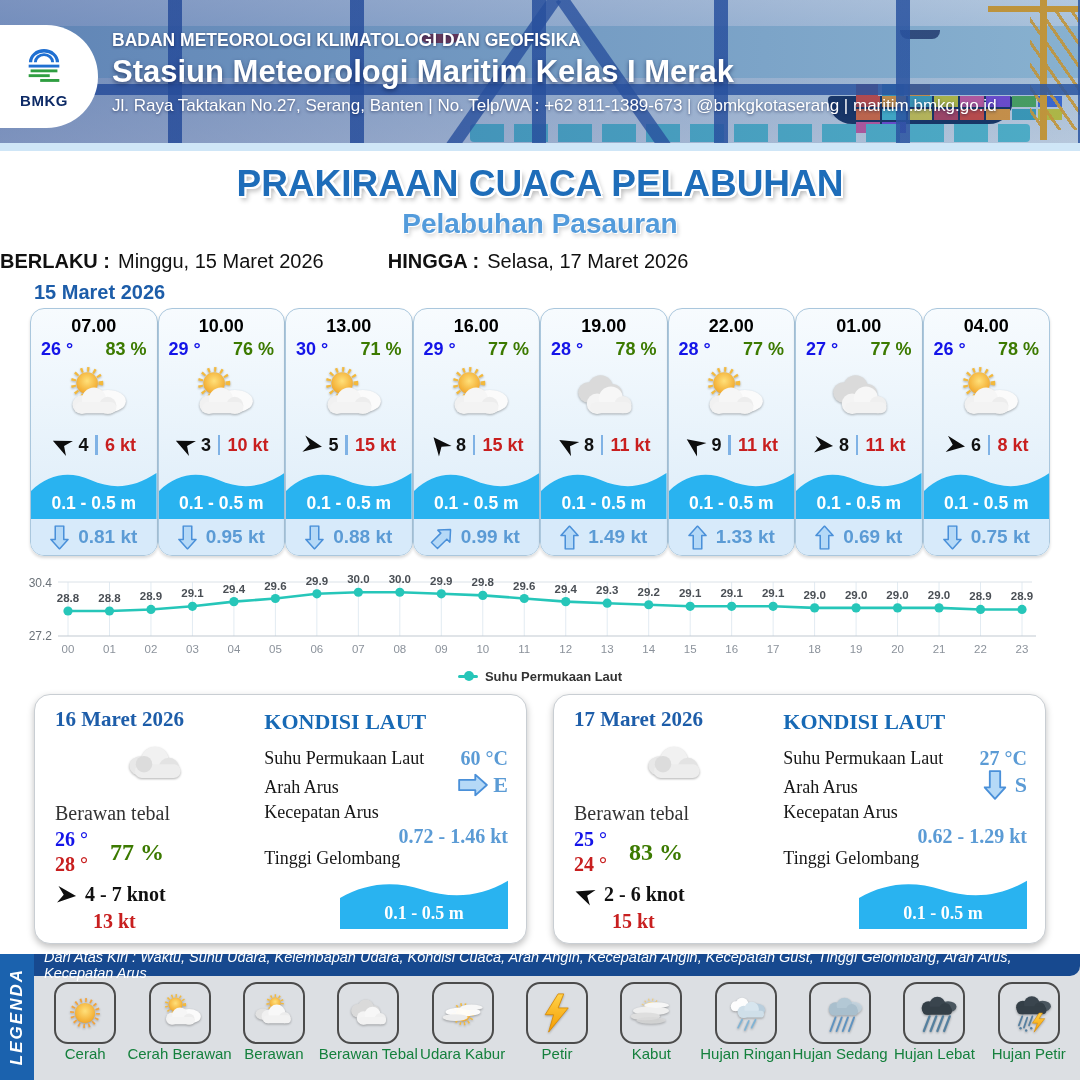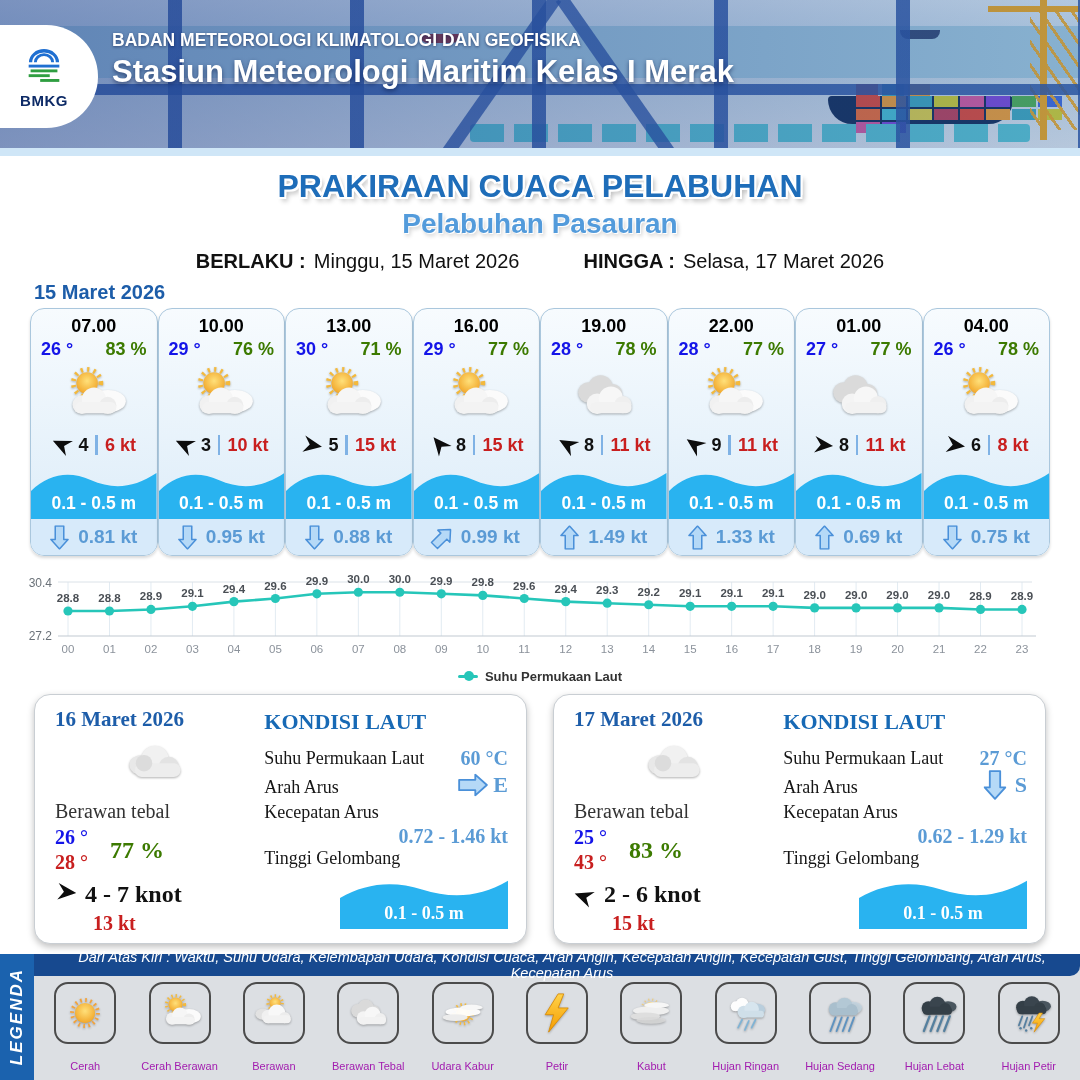--- a/index.html
+++ b/index.html
@@ -39,25 +39,25 @@
       display:flex; flex-direction:column; align-items:center; justify-content:center; z-index:5; padding-right:10px; }
   .logo-capsule .bmkg-name { font-size:15px; font-weight:bold; color:#0d2a66; letter-spacing:.5px; margin-top:1px; }
   .banner-text { position:absolute; left:112px; top:30px; z-index:5; color:#fff; }
   .banner-text .l1 { font-size:17.5px; font-weight:bold; text-shadow:0 1px 3px rgba(10,25,70,.6); }
   .banner-text .l2 { font-size:31px; font-weight:bold; margin-top:3px; text-shadow:0 2px 4px rgba(10,25,70,.6); }
   .banner-text .l3 { font-size:17px; margin-top:6px; text-shadow:0 1px 3px rgba(10,25,70,.6); }
   .banner-strip { height:8px; background:#cfe6f7; }
 
   
   .title-block { text-align:center; padding-top:12px; }
-  .title-main { font-size:32px; font-weight:bold; letter-spacing:0px; color:#1e6db9;
+  .title-main { font-size:37px; font-weight:bold; letter-spacing:0px; color:#1e6db9;
       text-shadow:-2px -2px 0 #fff, 2px -2px 0 #fff, -2px 2px 0 #fff, 2px 2px 0 #fff, 3px 4px 5px rgba(0,0,0,.3); }
   .title-sub { font-size:28px; font-weight:bold; color:#539bdb; margin-top:3px;
       text-shadow:-1px -1px 0 #fff, 1px 1px 0 #fff, 2px 3px 4px rgba(0,0,0,.2); }
-  .validity { display:flex; justify-content:center; gap:64px; margin-top:10px; font-size:20px; color:#111; }
+  .validity { display:flex; gap:64px; margin-top:10px; font-size:20px; color:#111; }
   .validity b { font-weight:bold; }
   .validity span.val { font-weight:normal; margin-left:8px; }
 
   
   .date-label { margin:8px 0 4px 34px; font-size:20px; font-weight:bold; color:#1d5da9; }
   .cards-row { display:flex; gap:0; padding:0 30px; }
   .fcard { flex:1; height:248px; border:1.5px solid #aac7dd; border-radius:14px; overflow:hidden;
       background:linear-gradient(180deg,#f7fbfe 0%, #e3f0fa 70%, #ddeefa 100%); display:flex; flex-direction:column;
       box-shadow:0 2px 3px rgba(0,0,0,.15); }
   .c-time { text-align:center; font-size:18px; font-weight:bold; color:#000; margin-top:7px; }
@@ -89,44 +89,44 @@
       padding:12px 18px 10px 20px; display:flex; gap:10px;font-family:Liberation Serif, serif; }
   .d-left { width:44%; display:flex; flex-direction:column; }
   .d-date { font-size:21px; font-weight:bold; color:#1d5da9; }
   .d-icon { height:74px; display:flex; justify-content:center; align-items:center; }
   .d-icon svg { width:96px; height:66px; }
   .d-cond { font-size:20px; color:#333; margin-top:2px; }
   .d-temps { display:flex; align-items:center; gap:22px; margin-top:2px; }
   .d-temps .mm { display:flex; flex-direction:column; font-size:20px; font-weight:bold; line-height:1.25; }
   .d-tmin { color:#1414e8; } .d-tmax { color:#c81f1f; }
   .d-hum { font-size:24px; font-weight:bold; color:#3c7a00; }
-  .d-wind { display:flex; gap:8px; font-size:24px; font-weight:bold; color:#111; margin-top:6px; }
+  .d-wind { display:flex; align-items:center; gap:8px; font-size:20px; font-weight:bold; color:#111; margin-top:6px; }
   .d-gust { font-size:20px; font-weight:bold; color:#c81f1f; margin:4px 0 0 38px; }
   .d-right { flex:1; display:flex; flex-direction:column; }
   .d-sea-title { font-size:22px; font-weight:bold; color:#1769b5; margin:2px 0 8px 0; }
   .sea-row { display:flex; justify-content:space-between; align-items:center; font-size:18px; color:#161616; margin-top:4px; }
   .sea-val { font-size:20px; font-weight:bold; color:#5b9bd5; }
   .arah-val { display:flex; align-items:center; gap:8px; font-size:22px; font-weight:bold; color:#5b9bd5; margin-top:-4px; }
   .kec-val { text-align:right; font-size:20px; font-weight:bold; color:#5b9bd5; margin-top:2px; }
   .d-wavebox { position:relative; width:168px; height:56px; align-self:flex-end; margin-top:4px; }
   .d-wavebox svg { position:absolute; inset:0; width:100%; height:100%; }
   .d-wavebox .wtxt { position:absolute; bottom:5px; width:100%; text-align:center; color:#fff; font-size:18px; font-weight:bold; }
   .bigblockarrow { width:24px; height:30px; }
 
   
   .legend-sec { margin-top:10px; flex:1; display:flex; min-height:126px; }
   .legend-band { width:34px; background:#1b62ae; display:flex; align-items:center; justify-content:center; }
   .legend-band span { writing-mode:vertical-rl; transform:rotate(180deg); color:#fff; font-size:17px; font-weight:bold; font-style:italic; letter-spacing:2px; }
   .legend-main { flex:1; display:flex; flex-direction:column; background:#dcdfe3; }
-  .legend-caption { height:22px; background:#17498f; color:#fff; font-style:italic; font-size:14.5px; display:flex; align-items:center; padding-left:10px; border-radius:0 0 10px 0;text-align:center; }
+  .legend-caption { height:22px; background:#17498f; color:#fff; font-style:italic; font-size:14.5px; display:flex; align-items:center; padding-left:10px; border-radius:0 0 10px 0; }
   .legend-items { flex:1; display:flex; align-items:flex-start; justify-content:space-around; padding:6px 4px 0 4px; }
   .legend-item { display:flex; flex-direction:column; align-items:center; width:92px; }
   .legend-item .box { width:62px; height:62px; border:2px solid #4b4b4b; border-radius:14px; display:flex; align-items:center; justify-content:center; }
   .legend-item .box svg { width:54px; height:42px; }
-  .legend-item .lbl { font-size:11px; color:#a21caf; margin-top:16px; white-space:nowrap; }
+  .legend-item .lbl { font-size:15px; color:#15803d; margin-top:1px; white-space:nowrap; }
 </style>
 </head>
 <body>
 
 <svg width="0" height="0" style="position:absolute">
   <defs>
     <radialGradient id="sunGrad" cx="50%" cy="40%" r="65%">
       <stop offset="0%" stop-color="#ffe07a"></stop>
         <stop offset="100%" stop-color="#f0a224"></stop>
     </radialGradient>
@@ -318,20 +318,21 @@
         <line x1="8" y1="22" x2="40" y2="22" stroke="#1f6fd1" stroke-width="3"></line>
         <line x1="10" y1="27" x2="38" y2="27" stroke="#2f9e41" stroke-width="3"></line>
         <line x1="8" y1="32" x2="30" y2="32" stroke="#2f9e41" stroke-width="3"></line>
         <line x1="20" y1="37" x2="40" y2="37" stroke="#2f9e41" stroke-width="3"></line>
       </svg>
       <span class="bmkg-name">BMKG</span>
     </div>
     <div class="banner-text">
       <div class="l1">BADAN METEOROLOGI KLIMATOLOGI DAN GEOFISIKA</div>
       <div class="l2">Stasiun Meteorologi Maritim Kelas I Merak</div>
+      <div class="l3">Jl. Raya Taktakan No.27, Serang, Banten | No. Telp/WA : +62 811-1389-673 | @bmkgkotaserang | maritim.bmkg.go.id</div>
     </div>
   </header>
   <div class="banner-strip"></div>
 
   <section class="title-block">
     <div class="title-main">PRAKIRAAN CUACA PELABUHAN</div>
     <div class="title-sub">Pelabuhan Pasauran</div>
     <div class="validity">
       <div><b>BERLAKU :</b><span class="val">Minggu, 15 Maret 2026</span></div>
       <div><b>HINGGA :</b><span class="val">Selasa, 17 Maret 2026</span></div>
@@ -814,21 +815,21 @@
         <div class="d-date">17 Maret 2026</div>
         <div class="d-icon">
           <svg class="wicon">
               <use href="#ic-awan-kelabu"></use>
             </svg>
         </div>
         <div class="d-cond">Berawan tebal</div>
         <div class="d-temps">
           <span class="mm">
             <span class="d-tmin">25 °</span>
-            <span class="d-tmax">43 °</span>
+            <span class="d-tmax">24 °</span>
           </span>
           <span class="d-hum">83 %</span>
         </div>
         <div class="d-wind">
           <span class="rot" style="transform: rotate(200deg);">
               <svg class="navarrow">
                 <use href="#ic-nav"></use>
               </svg>
             </span>
           <span>2 - 6 knot</span>

